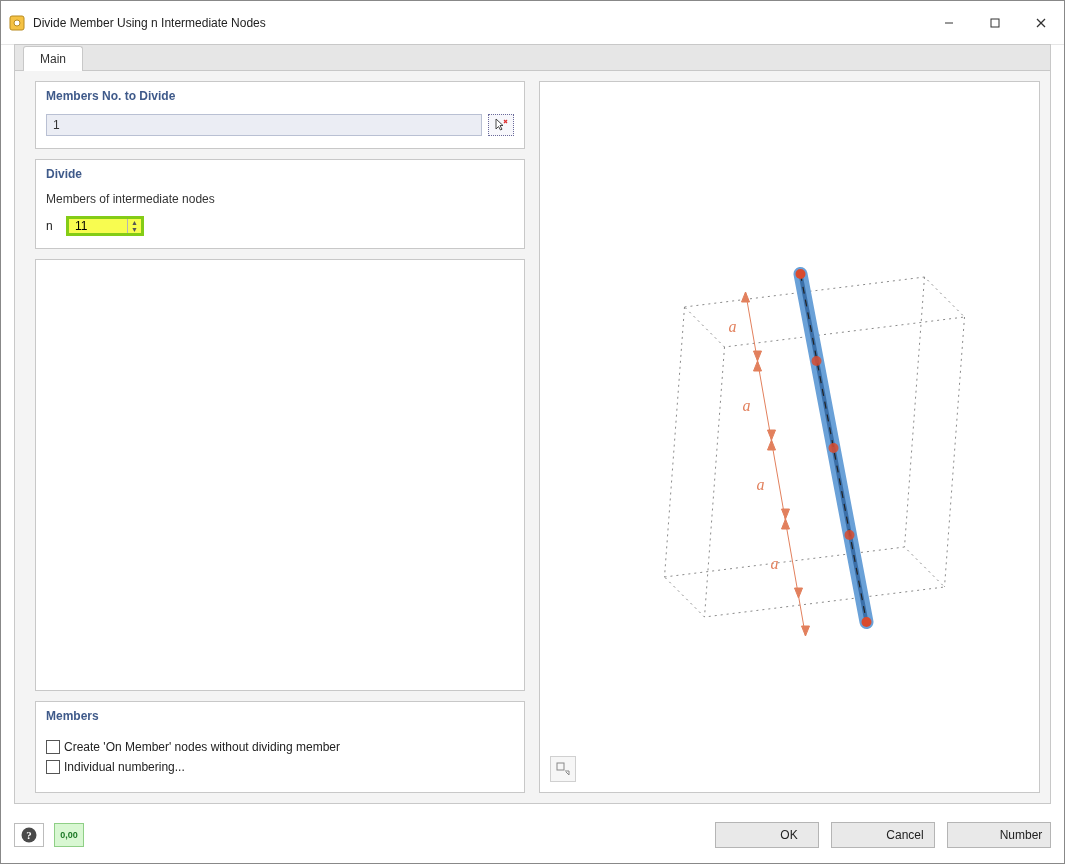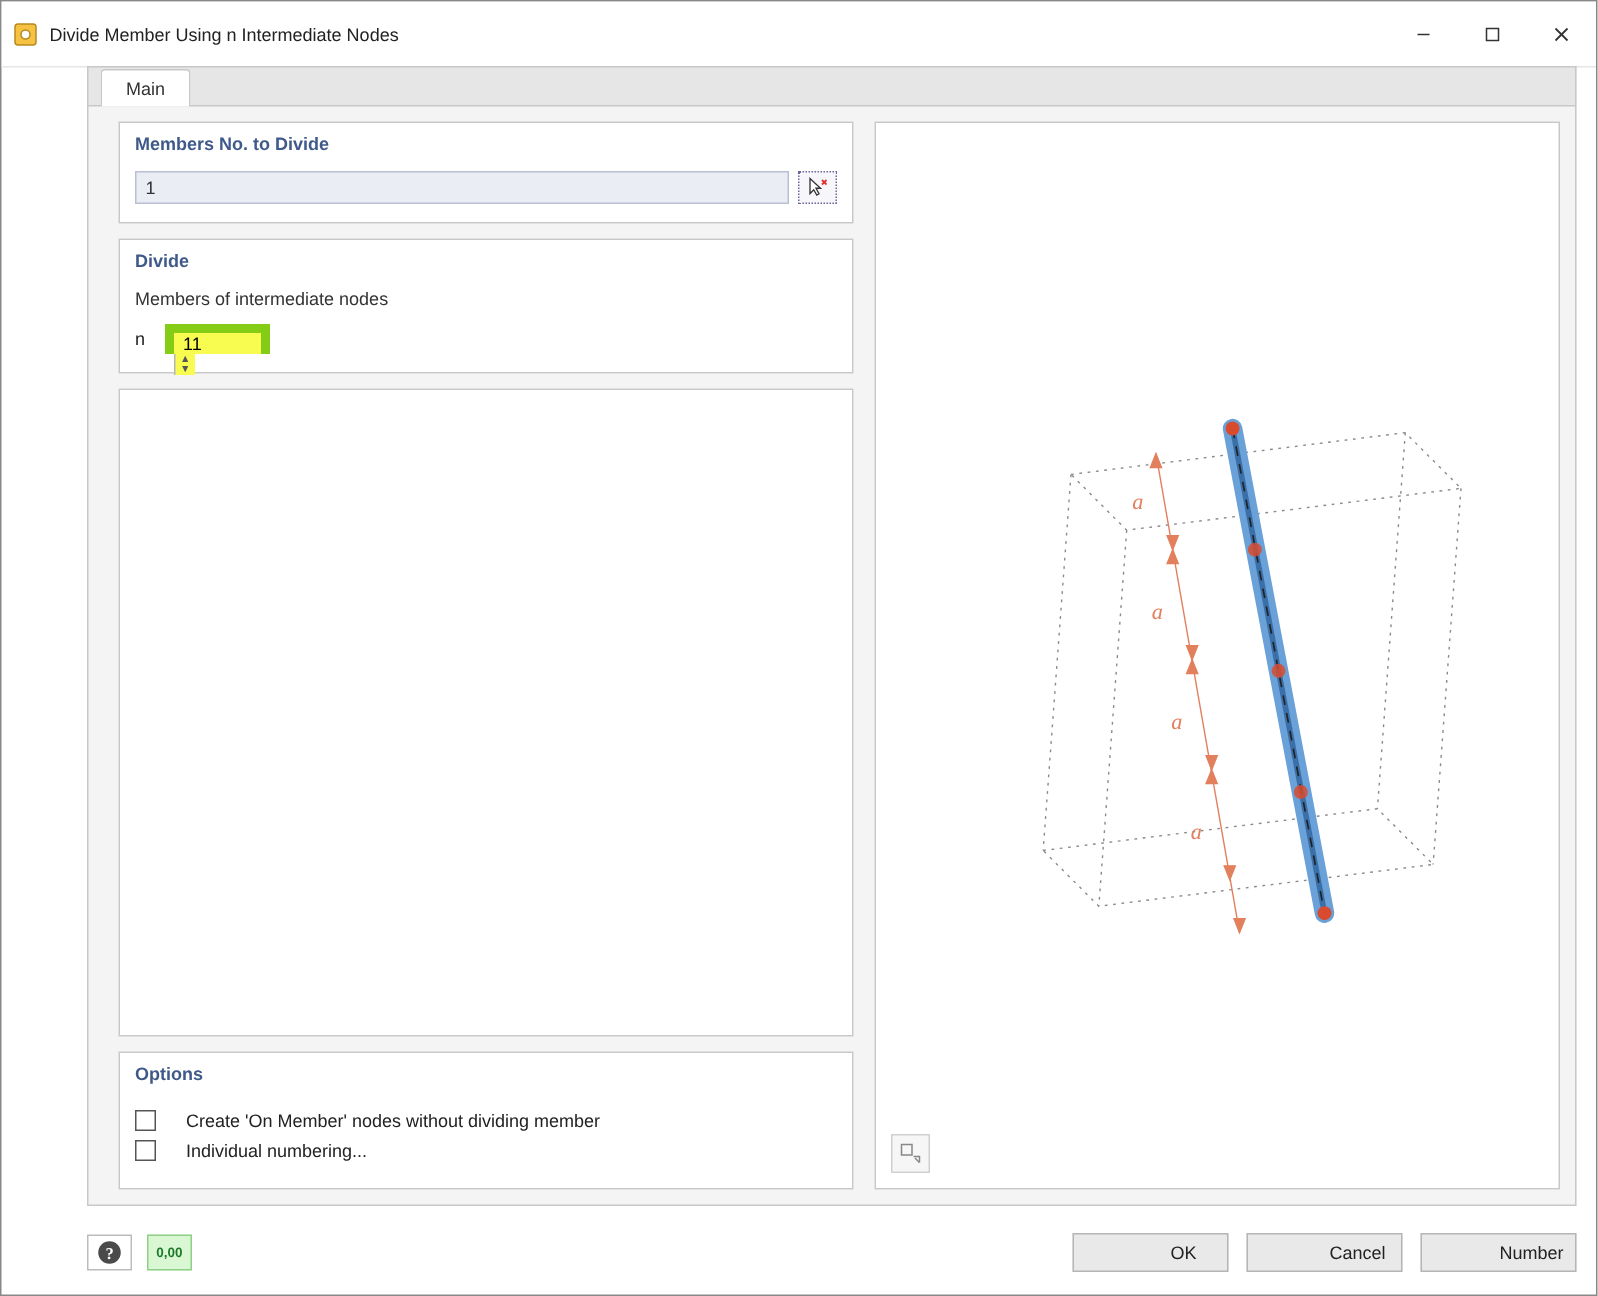--- a/index.html
+++ b/index.html
@@ -36,21 +36,20 @@
   .win-btn {
     width: 46px; height: 30px;
     display: flex; align-items: center; justify-content: center;
     font-family: inherit;
   }
 
   .client {
     position: absolute;
     top: 30px; left: 0; right: 0; bottom: 0;
     padding: 14px;
-    margin-left: 44px;
   }
   .tabstrip {
     height: 26px;
     display: flex;
     align-items: flex-end;
     background: #e6e6e6;
     border: 1px solid #c8c8c8;
     border-bottom: none;
     padding-left: 8px;
   }
@@ -123,22 +122,21 @@
     color: #333;
     margin-bottom: 10px;
   }
   .n-row {
     display: flex; align-items: center; gap: 8px;
   }
   .n-row .n-prefix { width: 12px; }
   .spinner {
     display: flex;
     height: 20px;
-    border: 6px solid #84cc16;
-    flex-direction: column;
+    border: 3px solid #84cc16;
   }
   .spinner input {
     width: 58px;
     border: none;
     background: #f8fc50;
     padding: 0 6px;
     font-size: 12px;
     outline: none;
   }
   .spinner .spins {
@@ -149,21 +147,21 @@
     background: #f8fc50;
   }
   .spinner .sp {
     flex: 1; display:flex; align-items:center; justify-content:center;
     font-size: 7px; line-height: 1; color:#555;
   }
   .spacer-group {
     flex: 1;
   }
   .options-body label {
-    display: flex; align-items: center; gap: 20px;
+    display: flex; align-items: center; gap: 4px;
     margin: 6px 0;
     font-size: 12px;
     color: #222;
   }
   .chk {
     width: 14px; height: 14px;
     border: 1px solid #555;
     background: #fff;
     display:inline-block;
   }
@@ -266,21 +264,21 @@
                 <div class="sp">▼</div>
               </div>
             </div>
           </div>
         </div>
       </div>
 
       <div class="group spacer-group"></div>
 
       <div class="group">
-        <div class="group-header">Options</div>
+        <div class="group-header">Members</div>
         <div class="group-body options-body">
           <label>
             <span class="chk"></span>
             <span>Create 'On Member' nodes without dividing member</span>
           </label>
           <label>
             <span class="chk"></span>
             <span>Individual numbering...</span>
           </label>
         </div>

